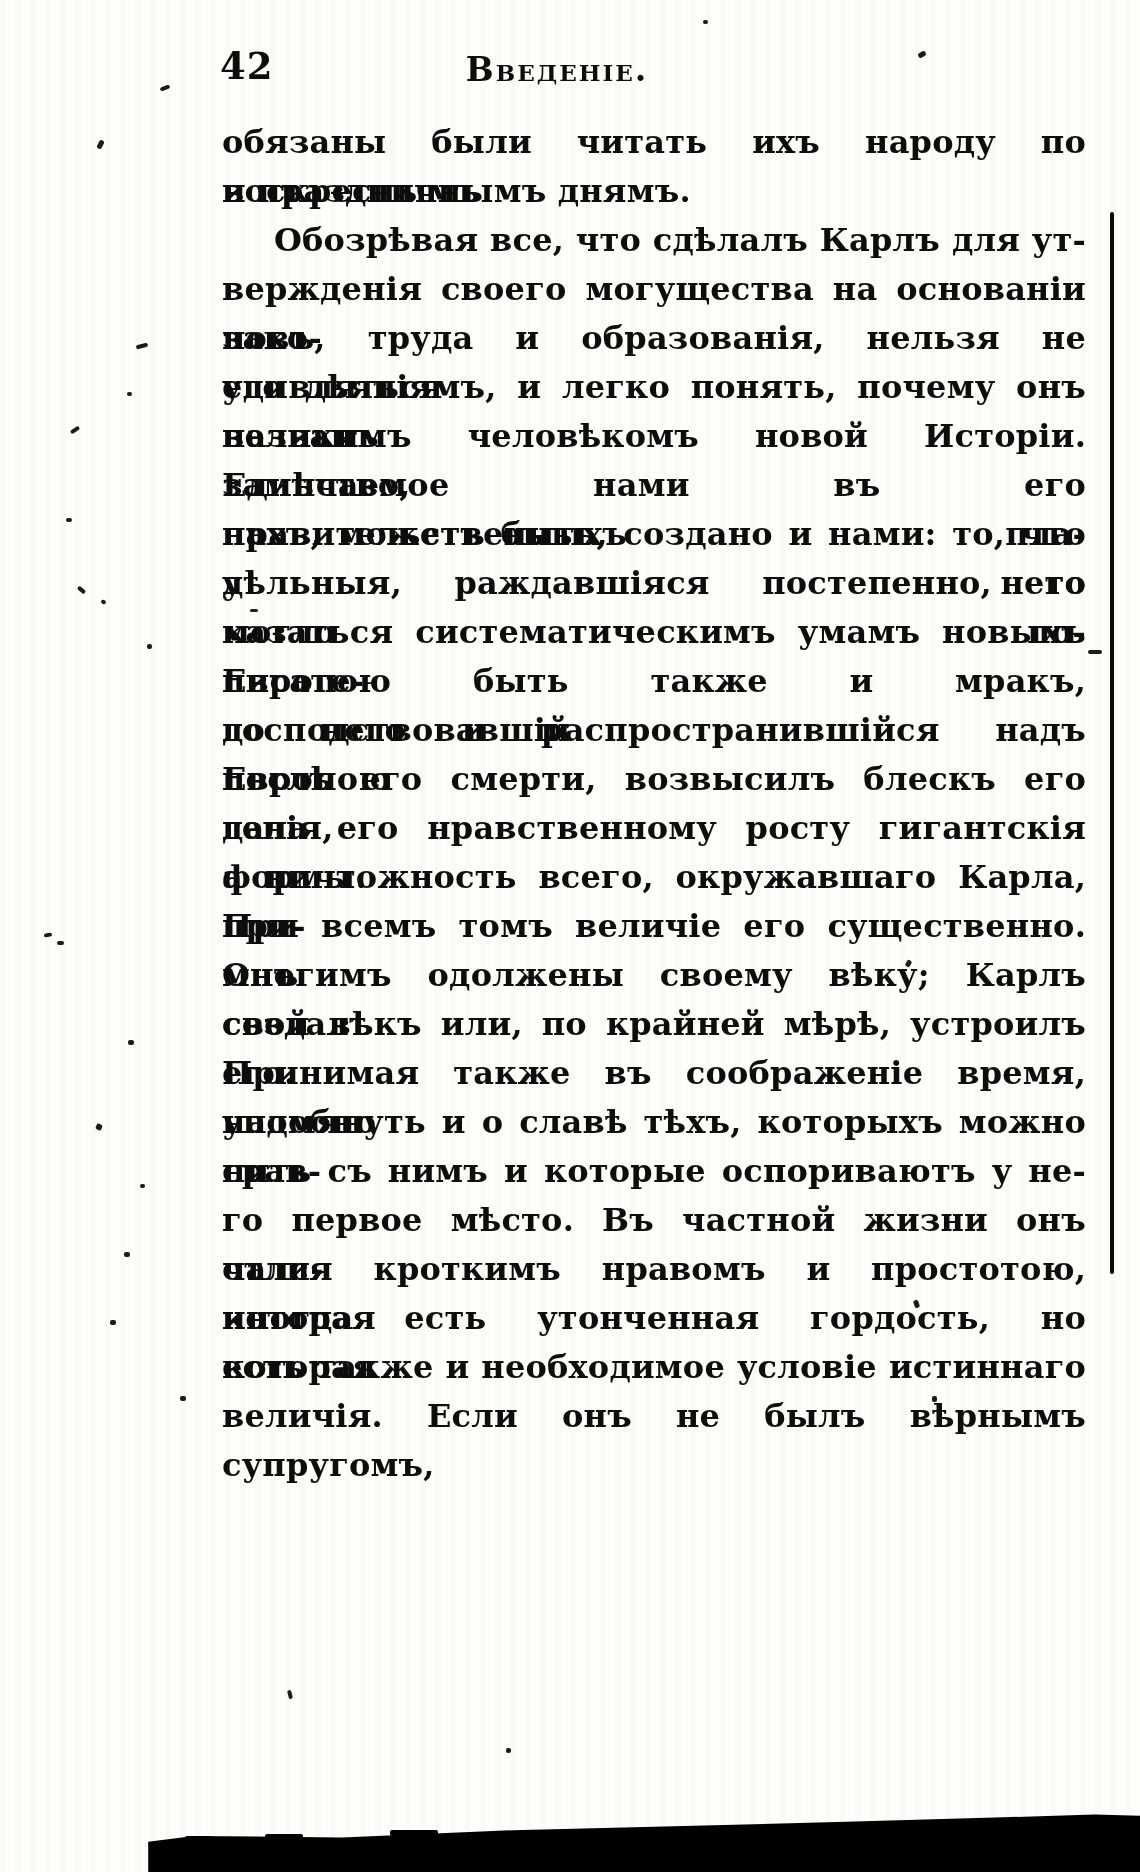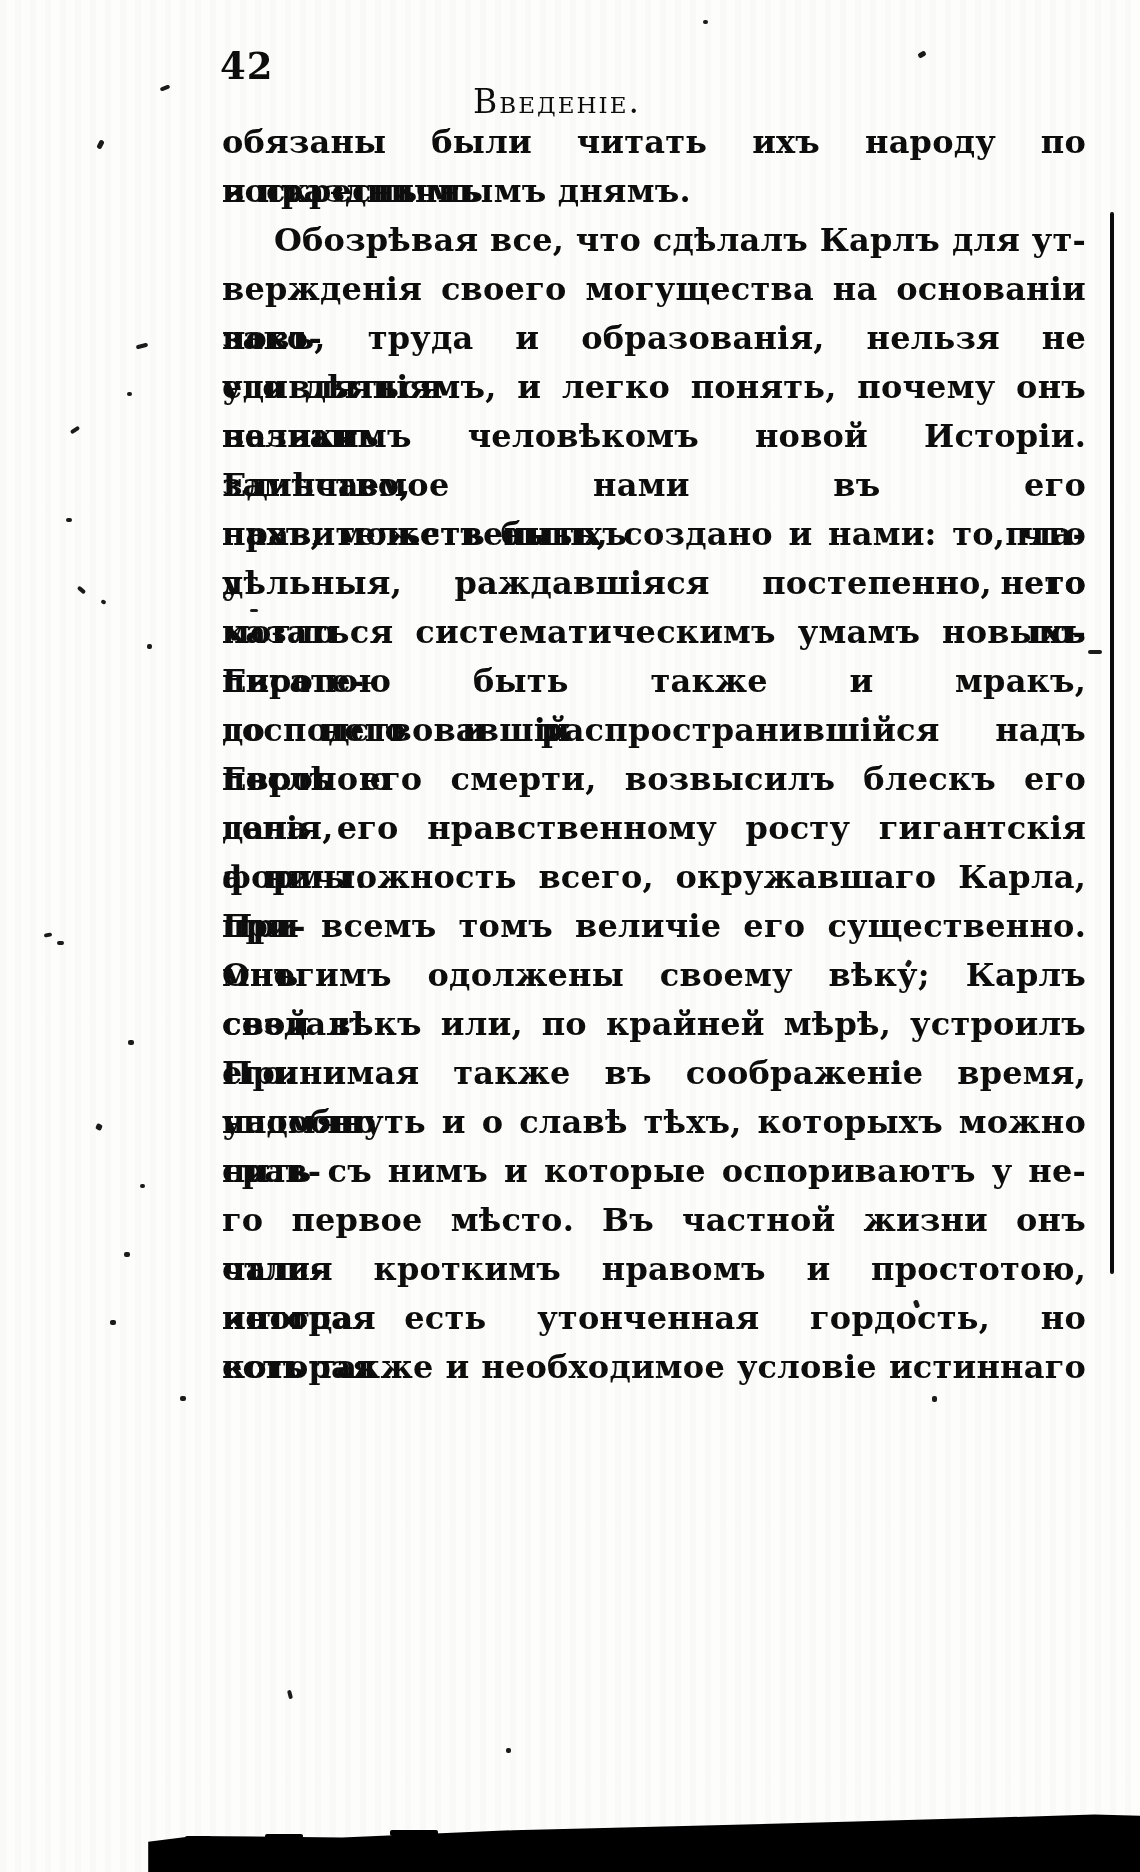--- a/index.html
+++ b/index.html
@@ -18,23 +18,22 @@
 
   
   .page-number {
     position: absolute; left: 220px; top: 44px;
     font-size: 37px; font-weight: 700; letter-spacing: 1px;
   }
   .running-title {
     position: absolute; left: 557px; top: 50px;
     transform: translateX(-50%);
     font-variant: small-caps;
-    font-weight: 400; font-size: 33px; letter-spacing: 2px;
+    font-weight: 700; font-size: 33px; letter-spacing: 2px;
     white-space: nowrap;
-    margin-top: 32px;
   }
 
   
   .text-block {
     position: absolute; left: 222px; top: 118px; width: 864px;
   }
   .line {
     font-size: 32px; font-weight: 700; line-height: 49px; height: 49px;
     text-align: justify; text-align-last: justify;
     letter-spacing: 0.2px;
@@ -89,20 +88,21 @@
   <div class="line">При всемъ томъ величіе его существенно. Онъ</div>
   <div class="line">многимъ одолжены своему вѣку; Карлъ создалъ</div>
   <div class="line">свой вѣкъ или, по крайней мѣрѣ, устроилъ его.</div>
   <div class="line">Принимая также въ соображеніе время, надобно</div>
   <div class="line">упомянуть и о славѣ тѣхъ, которыхъ можно срав-</div>
   <div class="line">нить съ нимъ и которые оспориваютъ у не-</div>
   <div class="line">го первое мѣсто. Въ частной жизни онъ отли-</div>
   <div class="line">чался кроткимъ нравомъ и простотою, которая</div>
   <div class="line">иногда есть утонченная гордость, но которая</div>
   <div class="line">есть также и необходимое условіе истиннаго</div>
+  <div class="line endpara">величія. Если онъ не былъ вѣрнымъ супругомъ,</div>
 </div>
 
 <div class="right-rule"></div>
 
 <div class="speck" style="left:160px;top:86px;width:10px;height:4px;transform:rotate(-20deg);"></div>
 <div class="speck" style="left:98px;top:140px;width:5px;height:9px;transform:rotate(28deg);"></div>
 <div class="speck" style="left:918px;top:52px;width:8px;height:5px;transform:rotate(-30deg);"></div>
 <div class="speck" style="left:703px;top:20px;width:5px;height:4px;"></div>
 <div class="speck" style="left:136px;top:344px;width:12px;height:4px;transform:rotate(-15deg);"></div>
 <div class="speck" style="left:127px;top:392px;width:5px;height:4px;"></div>

